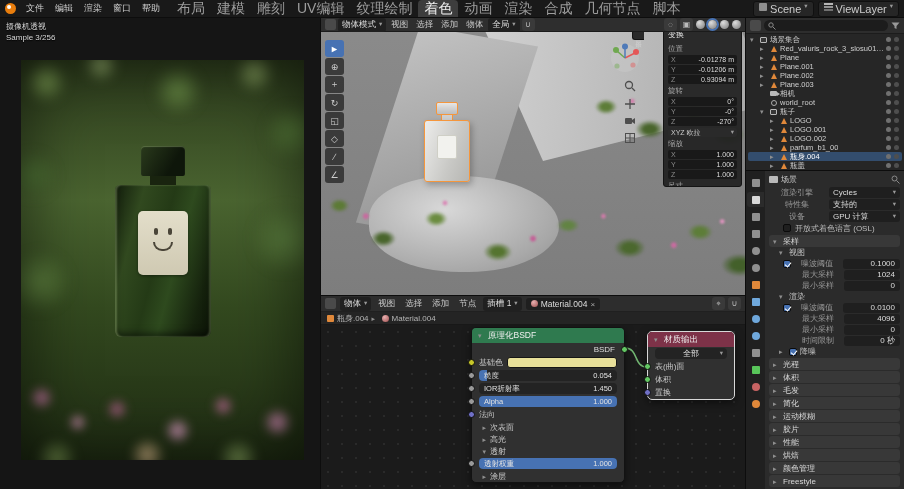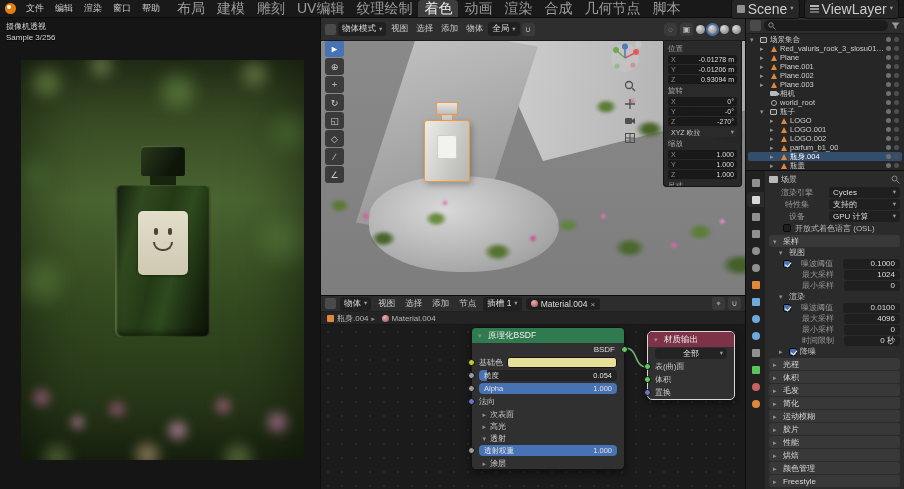--- a/index.html
+++ b/index.html
@@ -8,21 +8,21 @@
 i{font-style:normal;}
 
 .topbar{position:absolute;left:0;top:0;right:0;height:18px;background:#191919;border-bottom:1px solid #0d0d0d;display:flex;align-items:center;padding:0 5px;gap:1px;z-index:60;}
 .logo{width:11px;height:11px;border-radius:50%;background:#e87d0d;position:relative;margin-right:4px;flex:none;}
 .logo::after{content:"";position:absolute;left:2px;top:2px;width:4px;height:4px;border-radius:50%;background:#fff;}
 .tmenu{padding:0 5px;font-size:9px;color:#cfcfcf;}
 .ws{display:flex;height:100%;margin-left:5px;}
 .ws-tab{display:flex;align-items:center;padding:0 6px;font-size:14px;color:#9d9d9d;border-radius:4px 4px 0 0;white-space:nowrap;}
 .ws-tab.active{background:#3d3d3d;color:#efefef;}
 .tb-right{margin-left:auto;display:flex;align-items:center;gap:4px;}
-.tb-chip{display:flex;align-items:center;gap:3px;background:#262626;border:1px solid #101010;border-radius:3px;padding:1px 5px;font-size:14px;color:#ccc;}
+.tb-chip{display:flex;align-items:flex-start;gap:3px;background:#262626;border:1px solid #101010;border-radius:3px;padding:1px 5px;font-size:11px;color:#ccc;}
 .ic-sq{width:8px;height:8px;background:#8f8f8f;border-radius:1px;display:inline-block;}
 .ic-ly{width:9px;height:8px;display:inline-block;background:linear-gradient(#b5b5b5 0 2px,transparent 2px 3px,#939393 3px 5px,transparent 5px 6px,#717171 6px 8px);}
 .chv{display:inline-block;color:#9a9a9a;font-size:6.5px;line-height:1;}
 .chv::before{content:"▾";}
 .ar{display:inline-block;width:7px;flex:none;color:#8f8f8f;font-size:7px;line-height:1;}
 .ar-r::before{content:"▸";}
 .ar-d::before{content:"▾";}
 
 .render{position:absolute;left:0;top:18px;width:320px;height:471px;background:#151515;overflow:hidden;}
 .r-overlay{position:absolute;left:6px;top:3px;font-size:8px;line-height:11px;color:#d9d9d9;z-index:5;text-shadow:0 1px 1px #000;}
@@ -51,21 +51,21 @@
 .b-cap{width:44px;height:30px;margin:0 auto;background:linear-gradient(120deg,#2a3a1c,#0e160a 70%);border-radius:4px 4px 2px 2px;box-shadow:inset 0 1px 1px rgba(190,220,150,.35);}
 .b-neck{width:26px;height:9px;margin:0 auto;background:#19240f;}
 .b-body{width:96px;height:152px;position:relative;border-radius:5px 5px 6px 6px;background:linear-gradient(105deg,#121d0c 0%,#31491f 22%,#243a16 45%,#2e4a1e 60%,#15220d 85%,#0b1306 100%);box-shadow:inset 2px 0 2px rgba(205,235,160,.3),inset -2px 0 2px rgba(205,235,160,.25),inset 0 -4px 7px rgba(0,0,0,.5);}
 .b-label{position:absolute;left:50%;top:26px;transform:translateX(-50%);width:50px;height:64px;background:linear-gradient(#e3deca,#cfc9b2);border-radius:5px;box-shadow:0 1px 3px rgba(0,0,0,.4);}
 .smiley{position:absolute;left:50%;top:17px;transform:translateX(-50%);width:26px;height:23px;}
 .sm-eye{position:absolute;top:0;width:4px;height:7px;background:#4a4538;border-radius:2px;}
 .sm-eye.l{left:4px;}.sm-eye.r{right:4px;}
 .sm-mouth{position:absolute;left:3px;bottom:0;width:20px;height:9px;border:2px solid #4a4538;border-top:none;border-radius:0 0 12px 12px;}
 
 .vp{position:absolute;left:320px;top:18px;width:425px;height:277px;background:linear-gradient(#8b8b8b,#7d7d7d);overflow:hidden;border-left:1px solid #0d0d0d;}
-.vp-h{position:absolute;top:0;left:0;right:0;height:23px;background:#2e2e2e;border-bottom:1px solid #1b1b1b;display:flex;align-items:center;gap:2px;padding:0 4px;z-index:30;font-size:8.5px;}
+.vp-h{position:absolute;top:0;left:0;right:0;height:14px;background:#2e2e2e;border-bottom:1px solid #1b1b1b;display:flex;align-items:center;gap:2px;padding:0 4px;z-index:30;font-size:8.5px;}
 .dd{display:flex;align-items:center;gap:3px;background:#202020;padding:1px 4px;border-radius:3px;color:#ddd;white-space:nowrap;}
 .vmenu{padding:0 3px;color:#c9c9c9;white-space:nowrap;}
 .vh-right{margin-left:auto;display:flex;gap:3px;align-items:center;}
 .hic{width:13px;height:13px;border-radius:3px;background:#3a3a3a;display:flex;align-items:center;justify-content:center;font-size:8px;color:#bbb;flex:none;}
 .sphere{width:9px;height:9px;border-radius:50%;background:radial-gradient(circle at 35% 30%,#ddd,#777);flex:none;}
 .sphere.active{box-shadow:0 0 0 2px #4772b3;}
 .ed-ic{width:11px;height:11px;border-radius:2px;background:#4a4a4a;flex:none;}
 .vp-tools{position:absolute;left:4px;top:22px;display:flex;flex-direction:column;gap:1px;z-index:25;}
 .tool{width:19px;height:17px;border-radius:3px;background:rgba(48,48,48,.88);display:flex;align-items:center;justify-content:center;font-size:9px;color:#ccc;}
 .tool.active{background:#4772b3;color:#fff;}
@@ -435,20 +435,28 @@
           <span class="sock in sk-g"></span>
           <div class="slider">
               <div class="fill f5"></div>
               <span>糙度</span>
               <span>0.054</span>
             </div>
         </div>
         <div class="nrow">
           <span class="sock in sk-g"></span>
           <div class="slider">
+              <div class="fill f0"></div>
+              <span>IOR折射率</span>
+              <span>1.450</span>
+            </div>
+        </div>
+        <div class="nrow">
+          <span class="sock in sk-g"></span>
+          <div class="slider">
               <div class="fill f100"></div>
               <span>Alpha</span>
               <span>1.000</span>
             </div>
         </div>
         <div class="nrow">
           <span class="sock in sk-p"></span>
           <span>法向</span>
         </div>
         <div class="nrow h12">

